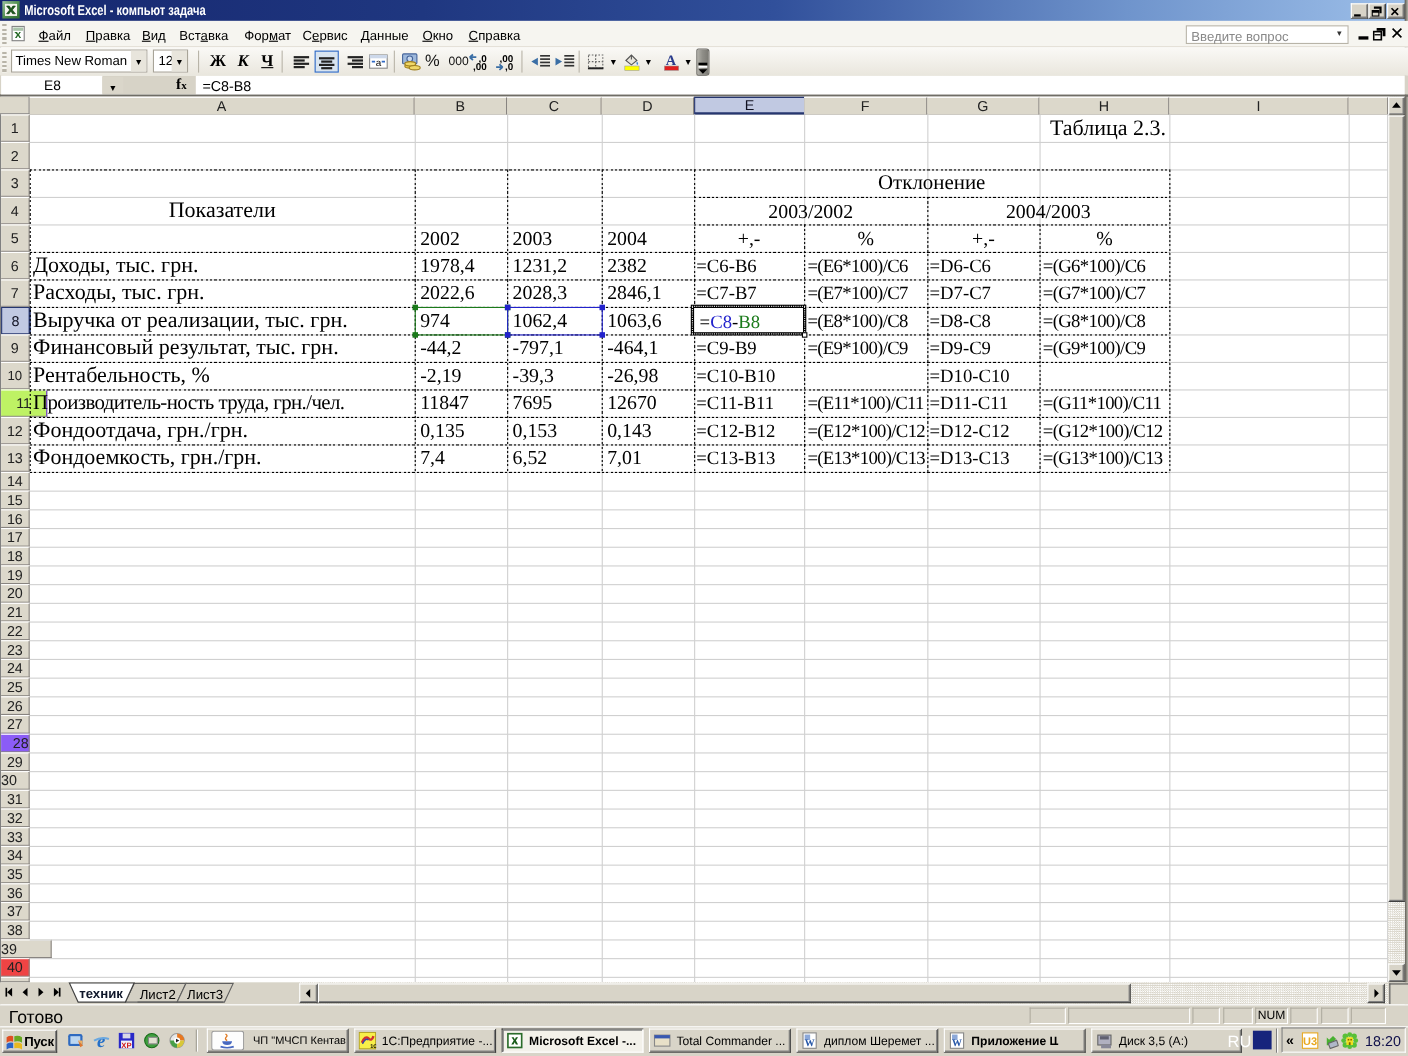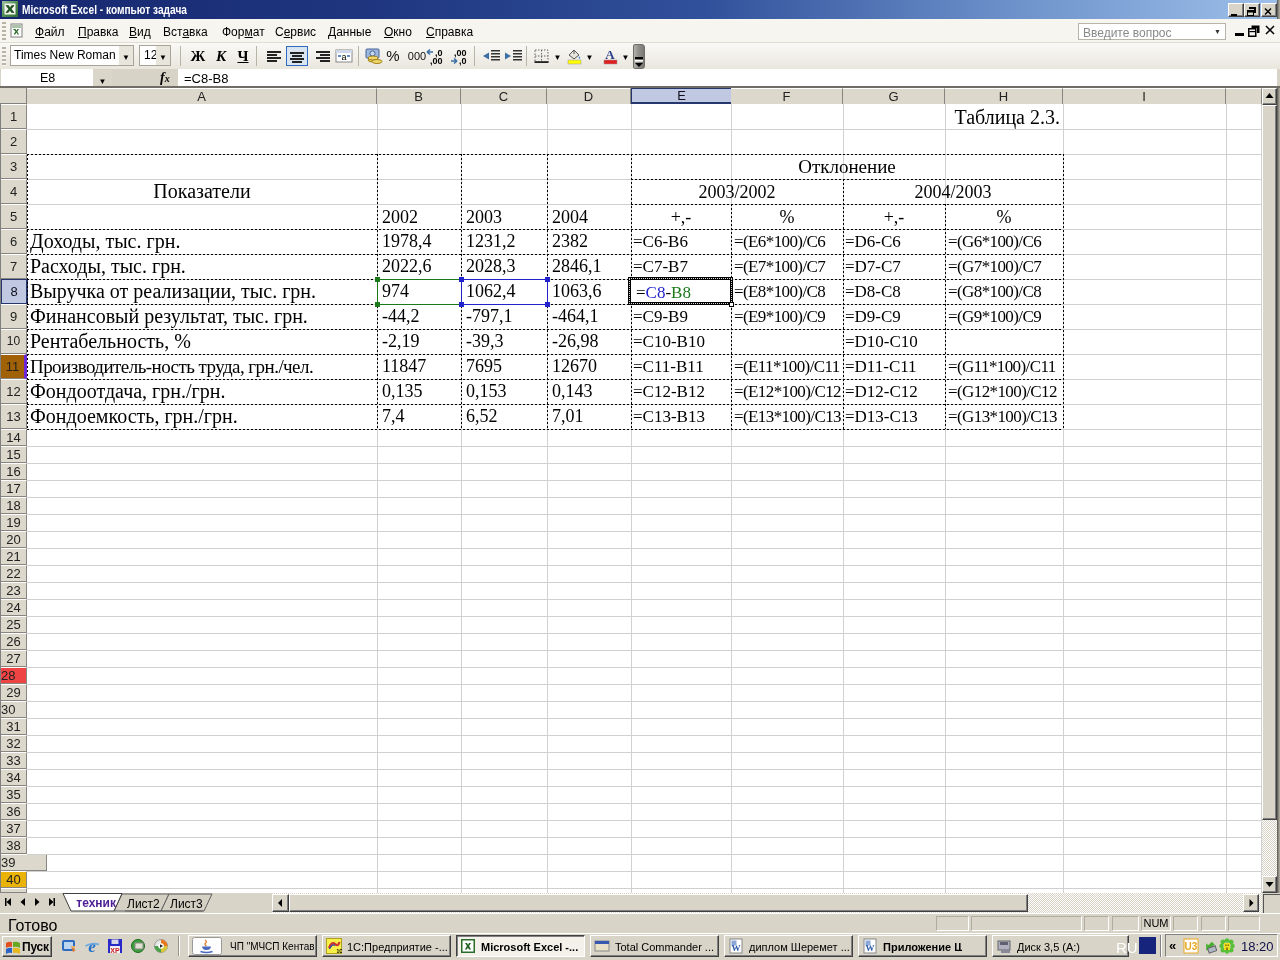--- a/index.html
+++ b/index.html
@@ -156,21 +156,21 @@
 <div class="a" style="left:633px;top:44px;width:12px;height:25px;background:linear-gradient(90deg,#b2b1aa,#908f89 45%,#7b7a74);border-radius:2px 3px 3px 2px;border:1px solid #6e6d68"><svg width="10" height="23">
       <rect x="1" y="12" width="8" height="2.2" fill="#000"></rect>
       <rect x="1" y="15" width="8" height="1.6" fill="#fff"></rect>
       <path d="M1 18 L9 18 L5 22 Z" fill="#000"></path>
     </svg></div>
 <div class="a" style="left:0;top:69px;width:1280px;height:17px;background:#d7d3c7"></div>
 <div class="a" style="left:1px;top:69px;width:92px;height:17px;background:#fff">
     <span style="position:absolute;left:39px;top:2px;font-size:12.5px">E8</span>
   </div>
 <div class="a" style="left:93px;top:70px;width:19px;height:15px;background:#dad6ca;text-align:center"><span style="font-size:8px;line-height:15px;color:#000">▼</span></div>
-<div class="a" style="left:160px;top:70px;width:18px;height:16px;font-size:14px;font-style:italic;font-family:'Liberation Serif',serif;font-weight:bold">f<span style="font-size:10px">x</span></div>
+<div class="a" style="left:160px;top:70px;width:18px;height:16px;font-size:14px;font-family:'Liberation Serif',serif;font-weight:bold">f<span style="font-size:10px">x</span></div>
 <div class="a" style="left:178px;top:69px;width:1099px;height:17px;background:#fff">
     <span style="position:absolute;left:6px;top:2px;font-size:13px">=C8-B8</span>
   </div>
 <div class="a" style="left:0;top:86px;width:1280px;height:2px;background:#6f6d66"></div>
 <div class="a" style="left:0;top:88px;width:1262px;height:805px;background:#fff"></div>
 <div class="a" style="left:0;top:88px;width:1262px;height:16px;background:#dcd8cb;border-bottom:1px solid #808080"></div>
 <div class="a" style="left:0;top:88px;width:27px;height:16px;background:#dcd8cb;border-right:1px solid #808080;border-bottom:1px solid #808080"></div>
 <div class="a" style="left:27px;top:88px;width:350px;height:16px;background:#dcd8cb;border-right:1px solid #888480;border-top:1px solid #fff;color:#222;font-size:13px;text-align:center;line-height:15px">A</div>
 <div class="a" style="left:377px;top:88px;width:84px;height:16px;background:#dcd8cb;border-right:1px solid #888480;border-top:1px solid #fff;color:#222;font-size:13px;text-align:center;line-height:15px">B</div>
 <div class="a" style="left:461px;top:88px;width:86px;height:16px;background:#dcd8cb;border-right:1px solid #888480;border-top:1px solid #fff;color:#222;font-size:13px;text-align:center;line-height:15px">C</div>
@@ -185,50 +185,50 @@
 <div class="a" style="left:1px;top:104px;width:26px;height:25px;background:#dcd8cb;border-right:1px solid #888480;border-top:1px solid #fff;border-bottom:1px solid #888480;font-size:13px;text-align:center;line-height:23px;color:#222">1</div>
 <div class="a" style="left:1px;top:129px;width:26px;height:25px;background:#dcd8cb;border-right:1px solid #888480;border-top:1px solid #fff;border-bottom:1px solid #888480;font-size:13px;text-align:center;line-height:23px;color:#222">2</div>
 <div class="a" style="left:1px;top:154px;width:26px;height:25px;background:#dcd8cb;border-right:1px solid #888480;border-top:1px solid #fff;border-bottom:1px solid #888480;font-size:13px;text-align:center;line-height:23px;color:#222">3</div>
 <div class="a" style="left:1px;top:179px;width:26px;height:25px;background:#dcd8cb;border-right:1px solid #888480;border-top:1px solid #fff;border-bottom:1px solid #888480;font-size:13px;text-align:center;line-height:23px;color:#222">4</div>
 <div class="a" style="left:1px;top:204px;width:26px;height:25px;background:#dcd8cb;border-right:1px solid #888480;border-top:1px solid #fff;border-bottom:1px solid #888480;font-size:13px;text-align:center;line-height:23px;color:#222">5</div>
 <div class="a" style="left:1px;top:229px;width:26px;height:25px;background:#dcd8cb;border-right:1px solid #888480;border-top:1px solid #fff;border-bottom:1px solid #888480;font-size:13px;text-align:center;line-height:23px;color:#222">6</div>
 <div class="a" style="left:1px;top:254px;width:26px;height:25px;background:#dcd8cb;border-right:1px solid #888480;border-top:1px solid #fff;border-bottom:1px solid #888480;font-size:13px;text-align:center;line-height:23px;color:#222">7</div>
 <div class="a" style="left:1px;top:279px;width:27px;height:25px;background:#c1c9e2;border:1px solid #26366f;border-right:2px solid #26366f;font-size:13px;text-align:center;line-height:23px;color:#101020">8</div>
 <div class="a" style="left:1px;top:304px;width:26px;height:25px;background:#dcd8cb;border-right:1px solid #888480;border-top:1px solid #fff;border-bottom:1px solid #888480;font-size:13px;text-align:center;line-height:23px;color:#222">9</div>
 <div class="a" style="left:1px;top:329px;width:26px;height:25px;background:#dcd8cb;border-right:1px solid #888480;border-top:1px solid #fff;border-bottom:1px solid #888480;font-size:12px;text-align:center;line-height:23px;color:#222">10</div>
-<div class="a" style="left:1px;top:354px;width:26px;height:25px;background:#a16207;border-right:3px solid #6d28d9;border-top:1px solid #fff;border-bottom:1px solid #888480;font-size:13px;text-align:center;line-height:23px;color:#222">11</div>
+<div class="a" style="left:1px;top:354px;width:42px;height:25px;background:#bef264;border-right:1px solid #6d28d9;border-top:1px solid #fff;border-bottom:1px solid #888480;font-size:13px;text-align:center;line-height:23px;color:#222">11</div>
 <div class="a" style="left:1px;top:379px;width:26px;height:25px;background:#dcd8cb;border-right:1px solid #888480;border-top:1px solid #fff;border-bottom:1px solid #888480;font-size:13px;text-align:center;line-height:23px;color:#222">12</div>
 <div class="a" style="left:1px;top:404px;width:26px;height:25px;background:#dcd8cb;border-right:1px solid #888480;border-top:1px solid #fff;border-bottom:1px solid #888480;font-size:13px;text-align:center;line-height:23px;color:#222">13</div>
 <div class="a" style="left:1px;top:429px;width:26px;height:17px;background:#dcd8cb;border-right:1px solid #888480;border-top:1px solid #fff;border-bottom:1px solid #888480;font-size:13px;text-align:center;line-height:15px;color:#222">14</div>
 <div class="a" style="left:1px;top:446px;width:26px;height:17px;background:#dcd8cb;border-right:1px solid #888480;border-top:1px solid #fff;border-bottom:1px solid #888480;font-size:13px;text-align:center;line-height:15px;color:#222">15</div>
 <div class="a" style="left:1px;top:463px;width:26px;height:17px;background:#dcd8cb;border-right:1px solid #888480;border-top:1px solid #fff;border-bottom:1px solid #888480;font-size:13px;text-align:center;line-height:15px;color:#222">16</div>
 <div class="a" style="left:1px;top:480px;width:26px;height:17px;background:#dcd8cb;border-right:1px solid #888480;border-top:1px solid #fff;border-bottom:1px solid #888480;font-size:13px;text-align:center;line-height:15px;color:#222">17</div>
 <div class="a" style="left:1px;top:497px;width:26px;height:17px;background:#dcd8cb;border-right:1px solid #888480;border-top:1px solid #fff;border-bottom:1px solid #888480;font-size:13px;text-align:center;line-height:15px;color:#222">18</div>
 <div class="a" style="left:1px;top:514px;width:26px;height:17px;background:#dcd8cb;border-right:1px solid #888480;border-top:1px solid #fff;border-bottom:1px solid #888480;font-size:13px;text-align:center;line-height:15px;color:#222">19</div>
 <div class="a" style="left:1px;top:531px;width:26px;height:17px;background:#dcd8cb;border-right:1px solid #888480;border-top:1px solid #fff;border-bottom:1px solid #888480;font-size:13px;text-align:center;line-height:15px;color:#222">20</div>
 <div class="a" style="left:1px;top:548px;width:26px;height:17px;background:#dcd8cb;border-right:1px solid #888480;border-top:1px solid #fff;border-bottom:1px solid #888480;font-size:13px;text-align:center;line-height:15px;color:#222">21</div>
 <div class="a" style="left:1px;top:565px;width:26px;height:17px;background:#dcd8cb;border-right:1px solid #888480;border-top:1px solid #fff;border-bottom:1px solid #888480;font-size:13px;text-align:center;line-height:15px;color:#222">22</div>
 <div class="a" style="left:1px;top:582px;width:26px;height:17px;background:#dcd8cb;border-right:1px solid #888480;border-top:1px solid #fff;border-bottom:1px solid #888480;font-size:13px;text-align:center;line-height:15px;color:#222">23</div>
 <div class="a" style="left:1px;top:599px;width:26px;height:17px;background:#dcd8cb;border-right:1px solid #888480;border-top:1px solid #fff;border-bottom:1px solid #888480;font-size:13px;text-align:center;line-height:15px;color:#222">24</div>
 <div class="a" style="left:1px;top:616px;width:26px;height:17px;background:#dcd8cb;border-right:1px solid #888480;border-top:1px solid #fff;border-bottom:1px solid #888480;font-size:13px;text-align:center;line-height:15px;color:#222">25</div>
 <div class="a" style="left:1px;top:633px;width:26px;height:17px;background:#dcd8cb;border-right:1px solid #888480;border-top:1px solid #fff;border-bottom:1px solid #888480;font-size:13px;text-align:center;line-height:15px;color:#222">26</div>
 <div class="a" style="left:1px;top:650px;width:26px;height:17px;background:#dcd8cb;border-right:1px solid #888480;border-top:1px solid #fff;border-bottom:1px solid #888480;font-size:13px;text-align:center;line-height:15px;color:#222">27</div>
-<div class="a" style="left:1px;top:667px;width:26px;height:17px;background:#ef4444;border-right:1px solid #888480;border-top:1px solid #fff;border-bottom:1px solid #888480;font-size:13px;text-align:left;line-height:15px;color:#222">28</div>
+<div class="a" style="left:1px;top:667px;width:26px;height:17px;background:#8b5cf6;border-right:1px solid #888480;border-top:1px solid #fff;border-bottom:1px solid #888480;font-size:13px;text-align:right;line-height:15px;color:#222">28</div>
 <div class="a" style="left:1px;top:684px;width:26px;height:17px;background:#dcd8cb;border-right:1px solid #888480;border-top:1px solid #fff;border-bottom:1px solid #888480;font-size:13px;text-align:center;line-height:15px;color:#222">29</div>
 <div class="a" style="left:1px;top:701px;width:26px;height:17px;background:#dcd8cb;border-right:1px solid #888480;border-top:1px solid #fff;border-bottom:1px solid #888480;font-size:13px;text-align:left;line-height:15px;color:#222">30</div>
 <div class="a" style="left:1px;top:718px;width:26px;height:17px;background:#dcd8cb;border-right:1px solid #888480;border-top:1px solid #fff;border-bottom:1px solid #888480;font-size:13px;text-align:center;line-height:15px;color:#222">31</div>
 <div class="a" style="left:1px;top:735px;width:26px;height:17px;background:#dcd8cb;border-right:1px solid #888480;border-top:1px solid #fff;border-bottom:1px solid #888480;font-size:13px;text-align:center;line-height:15px;color:#222">32</div>
 <div class="a" style="left:1px;top:752px;width:26px;height:17px;background:#dcd8cb;border-right:1px solid #888480;border-top:1px solid #fff;border-bottom:1px solid #888480;font-size:13px;text-align:center;line-height:15px;color:#222">33</div>
 <div class="a" style="left:1px;top:769px;width:26px;height:17px;background:#dcd8cb;border-right:1px solid #888480;border-top:1px solid #fff;border-bottom:1px solid #888480;font-size:13px;text-align:center;line-height:15px;color:#222">34</div>
 <div class="a" style="left:1px;top:786px;width:26px;height:17px;background:#dcd8cb;border-right:1px solid #888480;border-top:1px solid #fff;border-bottom:1px solid #888480;font-size:13px;text-align:center;line-height:15px;color:#222">35</div>
 <div class="a" style="left:1px;top:803px;width:26px;height:17px;background:#dcd8cb;border-right:1px solid #888480;border-top:1px solid #fff;border-bottom:1px solid #888480;font-size:13px;text-align:center;line-height:15px;color:#222">36</div>
 <div class="a" style="left:1px;top:820px;width:26px;height:17px;background:#dcd8cb;border-right:1px solid #888480;border-top:1px solid #fff;border-bottom:1px solid #888480;font-size:13px;text-align:center;line-height:15px;color:#222">37</div>
 <div class="a" style="left:1px;top:837px;width:26px;height:17px;background:#dcd8cb;border-right:1px solid #888480;border-top:1px solid #fff;border-bottom:1px solid #888480;font-size:13px;text-align:center;line-height:15px;color:#222">38</div>
 <div class="a" style="left:1px;top:854px;width:46px;height:17px;background:#dcd8cb;border-right:1px solid #888480;border-top:1px solid #fff;border-bottom:1px solid #888480;font-size:13px;text-align:left;line-height:15px;color:#222">39</div>
-<div class="a" style="left:1px;top:871px;width:26px;height:17px;background:#eab308;border-right:1px solid #888480;border-top:1px solid #fff;border-bottom:1px solid #888480;font-size:13px;text-align:center;line-height:15px;color:#222">40</div>
+<div class="a" style="left:1px;top:871px;width:26px;height:17px;background:#ef4444;border-right:1px solid #888480;border-top:1px solid #fff;border-bottom:1px solid #888480;font-size:13px;text-align:center;line-height:15px;color:#222">40</div>
 <div class="a" style="left:1px;top:888px;width:26px;height:5px;background:#dcd8cb;border-right:1px solid #888480;border-top:1px solid #fff;border-bottom:1px solid #888480;font-size:13px;text-align:center;line-height:3px;color:#222"></div>
 <div class="a" style="left:377px;top:104px;width:1px;height:789px;background:#d0d0d0"></div>
 <div class="a" style="left:461px;top:104px;width:1px;height:789px;background:#d0d0d0"></div>
 <div class="a" style="left:547px;top:104px;width:1px;height:789px;background:#d0d0d0"></div>
 <div class="a" style="left:631px;top:104px;width:1px;height:789px;background:#d0d0d0"></div>
 <div class="a" style="left:731px;top:104px;width:1px;height:789px;background:#d0d0d0"></div>
 <div class="a" style="left:843px;top:104px;width:1px;height:789px;background:#d0d0d0"></div>
 <div class="a" style="left:945px;top:104px;width:1px;height:789px;background:#d0d0d0"></div>
 <div class="a" style="left:1063px;top:104px;width:1px;height:789px;background:#d0d0d0"></div>
 <div class="a" style="left:1226px;top:104px;width:1px;height:789px;background:#d0d0d0"></div>
@@ -403,21 +403,21 @@
 <div class="a" style="left:44px;top:895px;width:14px;height:16px;background:#d8d4c8"><svg width="14" height="14">
       <path d="M5 3 L9.5 7 L5 11 Z" fill="#000"></path>
       <rect x="9.5" y="3" width="1.5" height="8" fill="#000"></rect>
     </svg></div>
 <svg class="a" style="left:0;top:893px" width="280" height="20">
 <path d="M122 1 L169 1 L161 18 L114 18 Z" fill="#d4d0c4" stroke="#606060" stroke-width="1"></path>
 <path d="M169 1 L212 1 L204 18 L161 18 Z" fill="#d4d0c4" stroke="#606060" stroke-width="1"></path>
 <path d="M63 0.5 L122 0.5 L114 18 L71 18 Z" fill="#ffffff" stroke="#404040" stroke-width="1"></path>
 <line x1="125" y1="18" x2="203" y2="18" stroke="#606060"></line>
 </svg>
-<div class="a" style="left:72px;top:896px;width:44px;text-align:right;font-size:12px;font-weight:bold;color:#4c1d95">техник</div>
+<div class="a" style="left:72px;top:896px;width:44px;text-align:left;font-size:12px;font-weight:bold;color:#0f172a">техник</div>
 <div class="a" style="left:127px;top:897px;font-size:12px;color:#000">Лист2</div>
 <div class="a" style="left:170px;top:897px;font-size:12px;color:#000">Лист3</div>
 <div class="a" style="left:272px;top:893px;width:990px;height:20px;background:repeating-conic-gradient(#ffffff 0% 25%,#d6d2c6 0% 50%) 0 0/2px 2px"></div>
 <div class="a btn3d" style="left:272px;top:894px;width:17px;height:18px"><svg width="15" height="16">
       <path d="M9 4 L5 8 L9 12 Z" fill="#000"></path>
     </svg></div>
 <div class="a btn3d" style="left:289px;top:894px;width:739px;height:18px"></div>
 <div class="a btn3d" style="left:1243px;top:894px;width:16px;height:18px"><svg width="14" height="16">
       <path d="M5.5 4 L9.5 8 L5.5 12 Z" fill="#000"></path>
     </svg></div>

